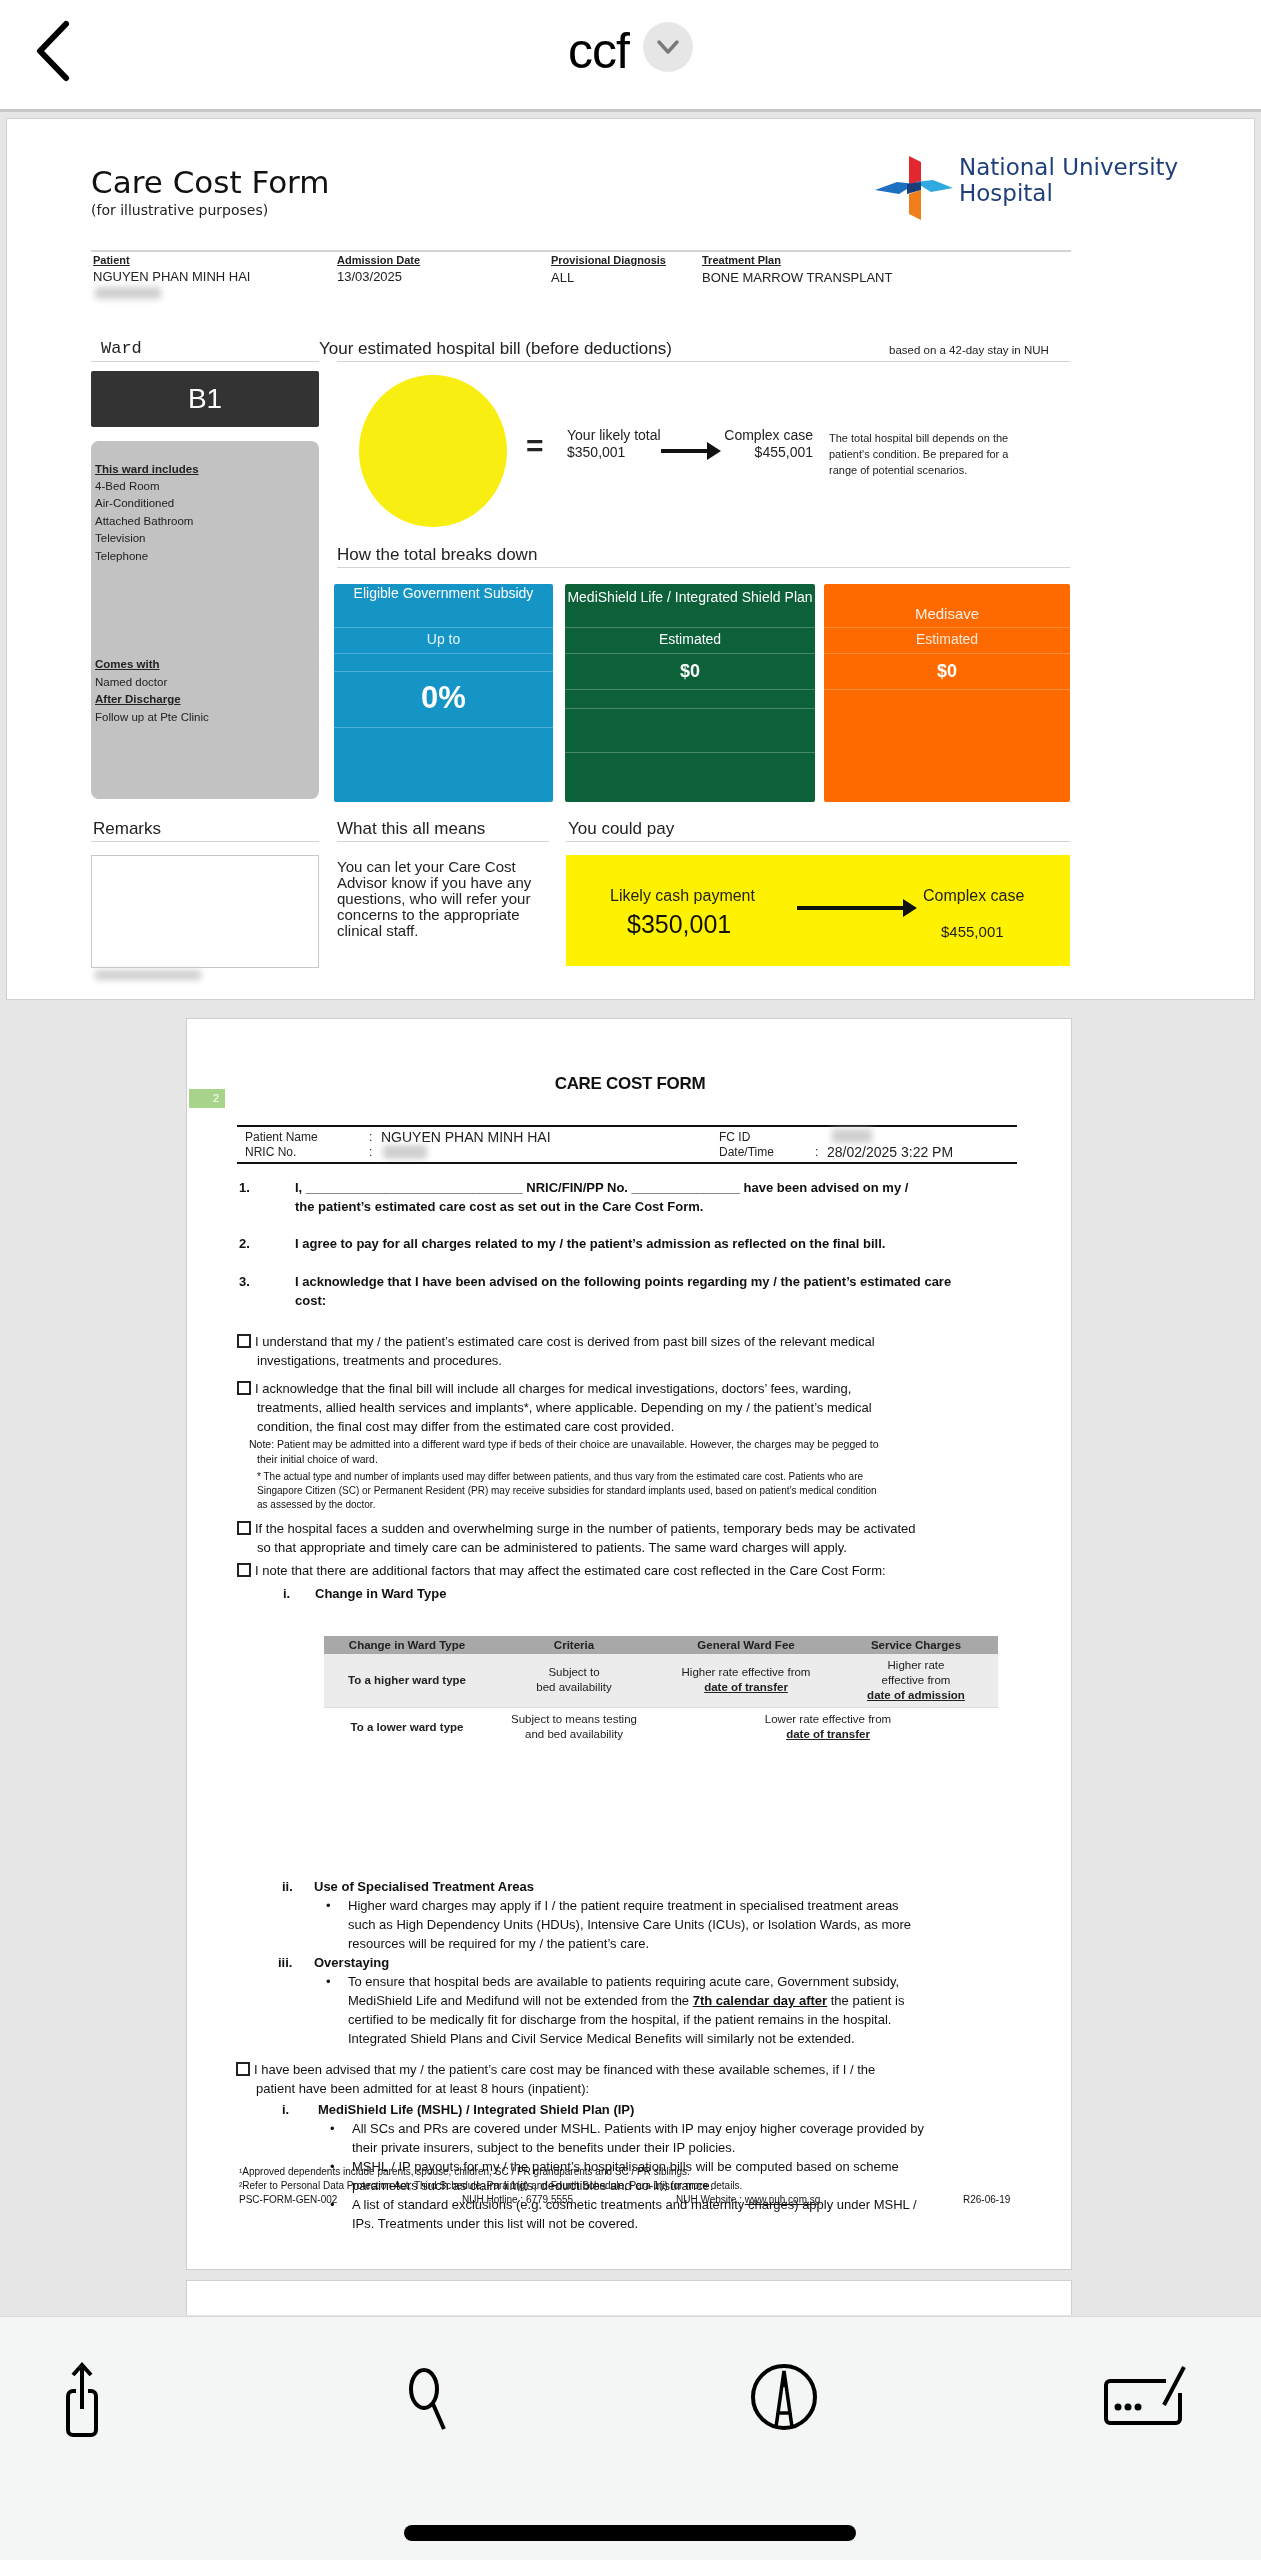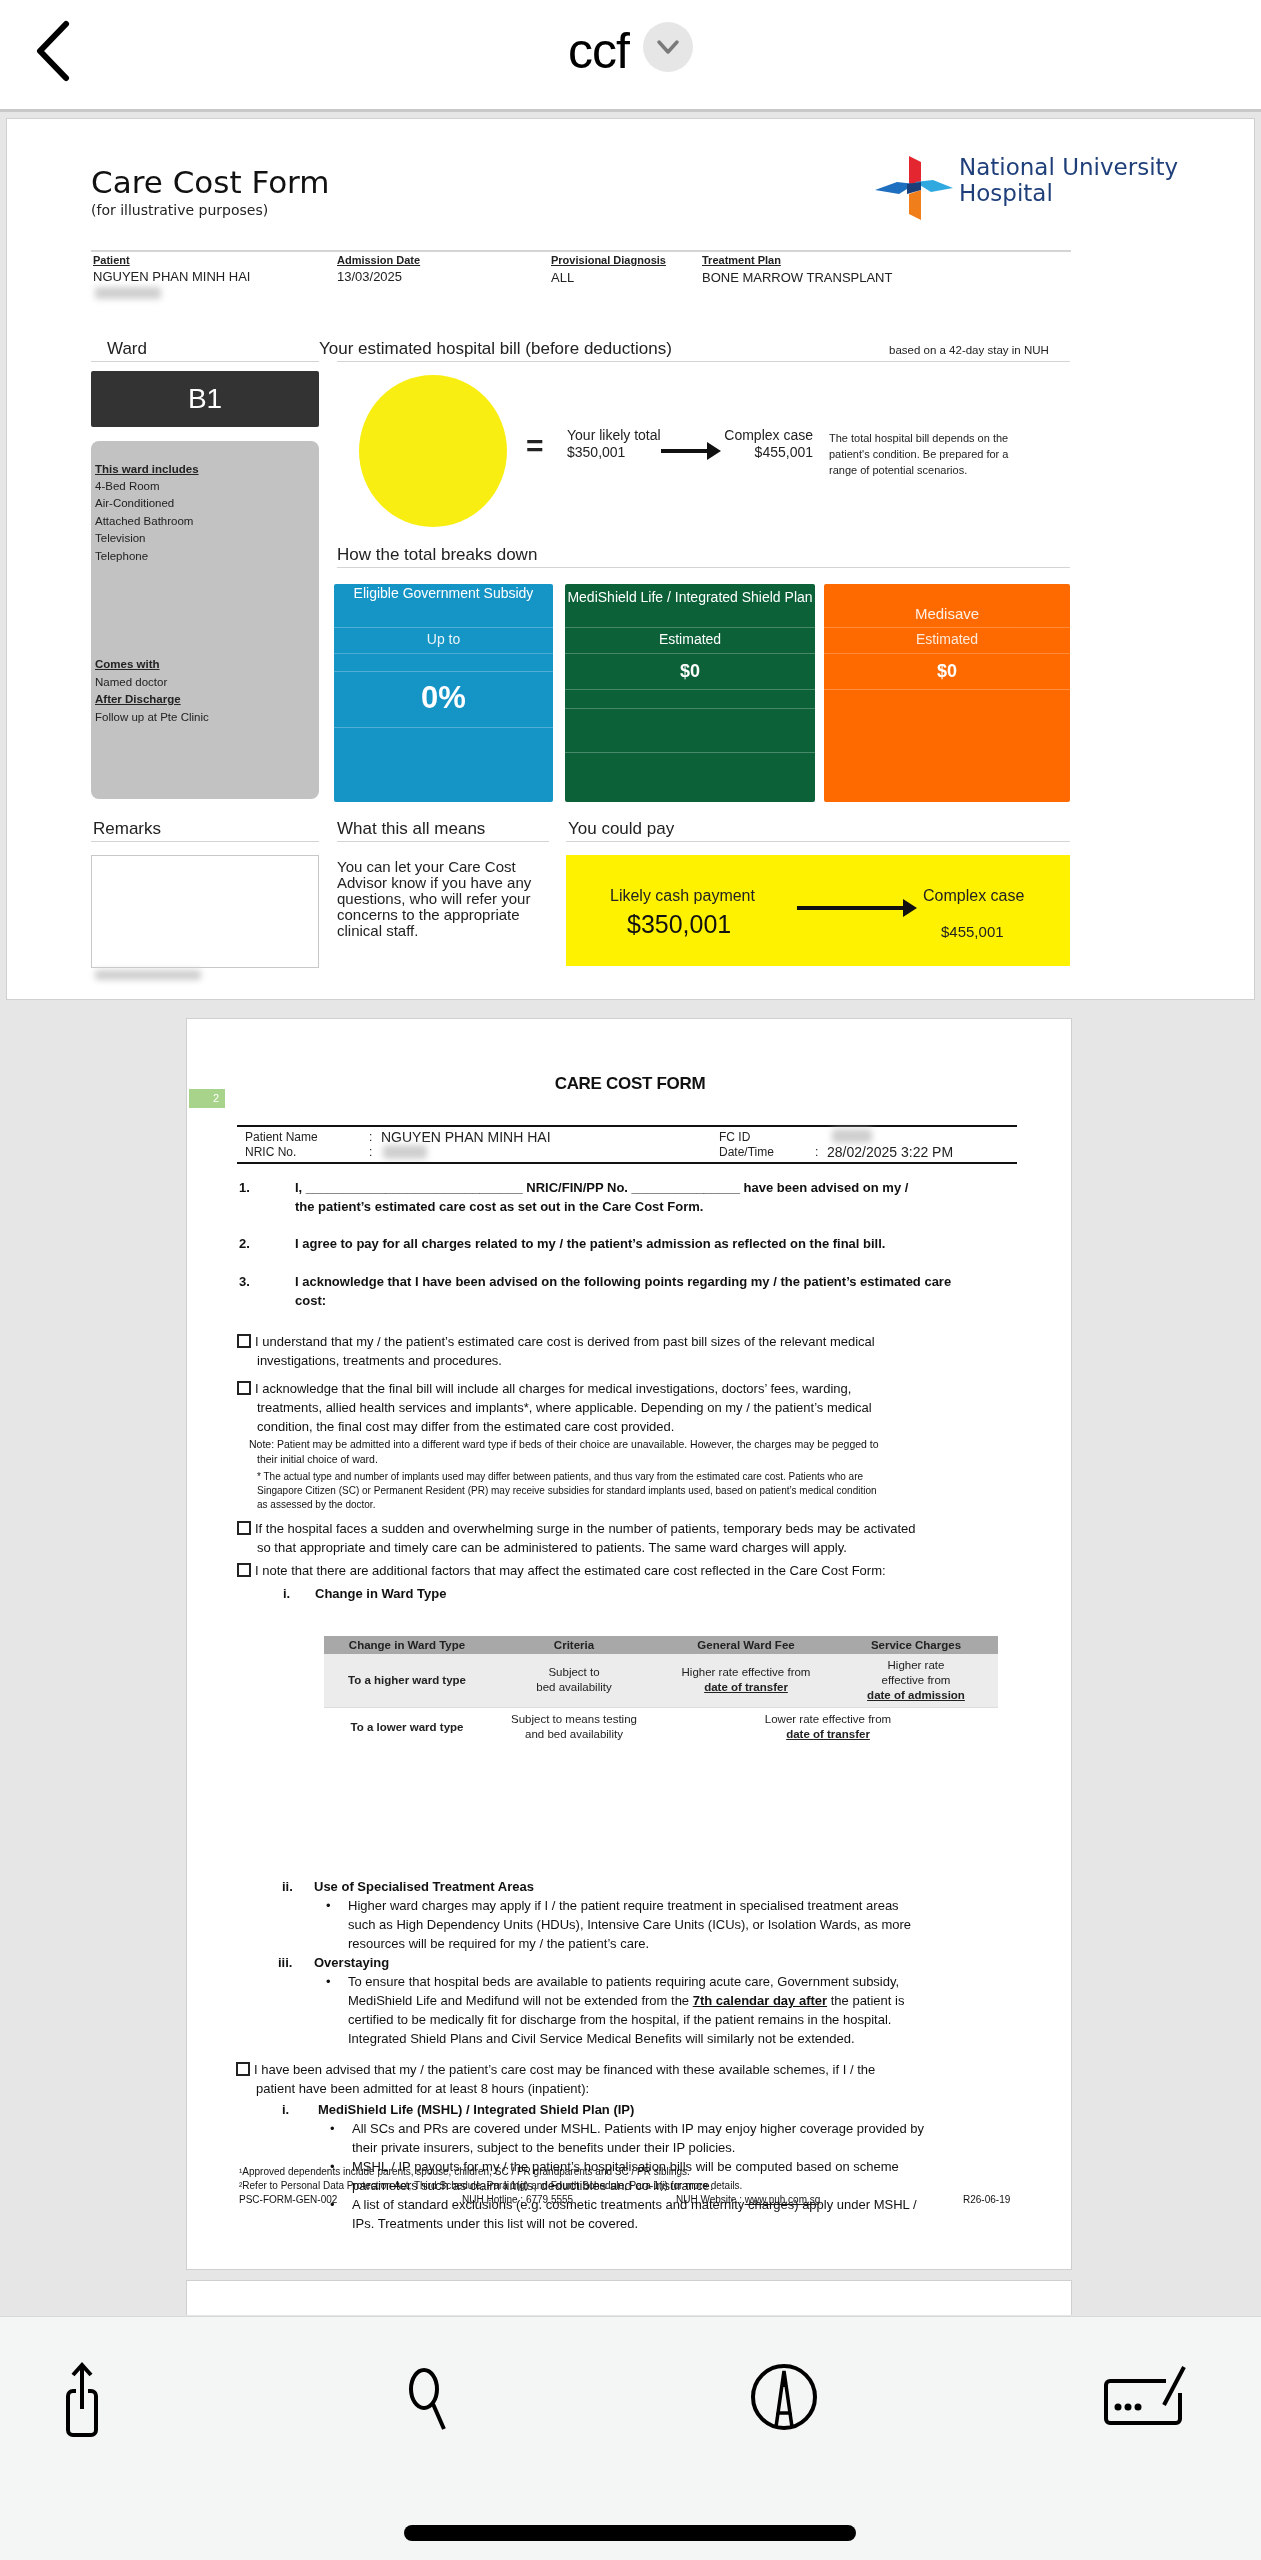--- a/index.html
+++ b/index.html
@@ -129,21 +129,21 @@
 
     <div class="info-label" style="left:330px;top:135px;">Admission Date</div>
     <div class="info-value" style="left:330px;top:150px;">13/03/2025</div>
 
     <div class="info-label" style="left:544px;top:135px;">Provisional Diagnosis</div>
     <div class="info-value" style="left:544px;top:151px;">ALL</div>
 
     <div class="info-label" style="left:695px;top:135px;">Treatment Plan</div>
     <div class="info-value" style="left:695px;top:151px;">BONE MARROW TRANSPLANT</div>
 
-    <div class="sec-head" style="left:100px;top:220px;">Ward</div>
+    <div class="sec-head" style="left:94px;top:220px;font-family:Liberation Mono, monospace;">Ward</div>
     <div class="hr" style="left:84px;top:242px;width:228px;height:1px;"></div>
     <div class="ward-badge">B1</div>
     <div class="ward-panel">
       <div class="wp-line b" style="top:22px;">This ward includes</div>
       <div class="wp-line" style="top:39px;">4-Bed Room</div>
       <div class="wp-line" style="top:56px;">Air-Conditioned</div>
       <div class="wp-line" style="top:74px;">Attached Bathroom</div>
       <div class="wp-line" style="top:91px;">Television</div>
       <div class="wp-line" style="top:109px;">Telephone</div>
       <div class="wp-line b" style="top:217px;">Comes with</div>

